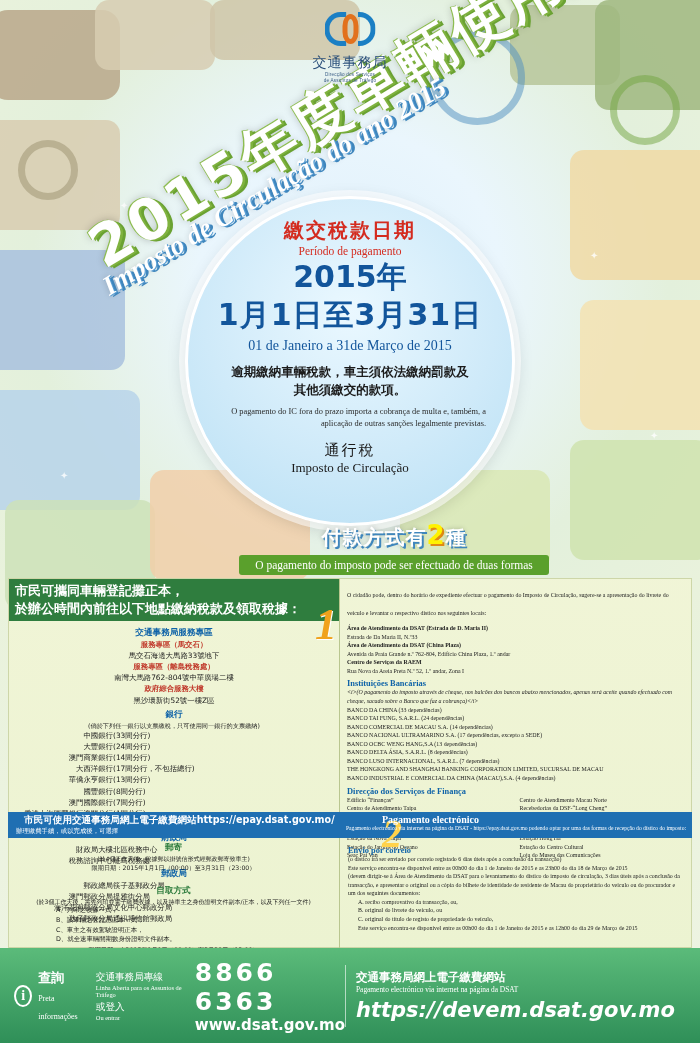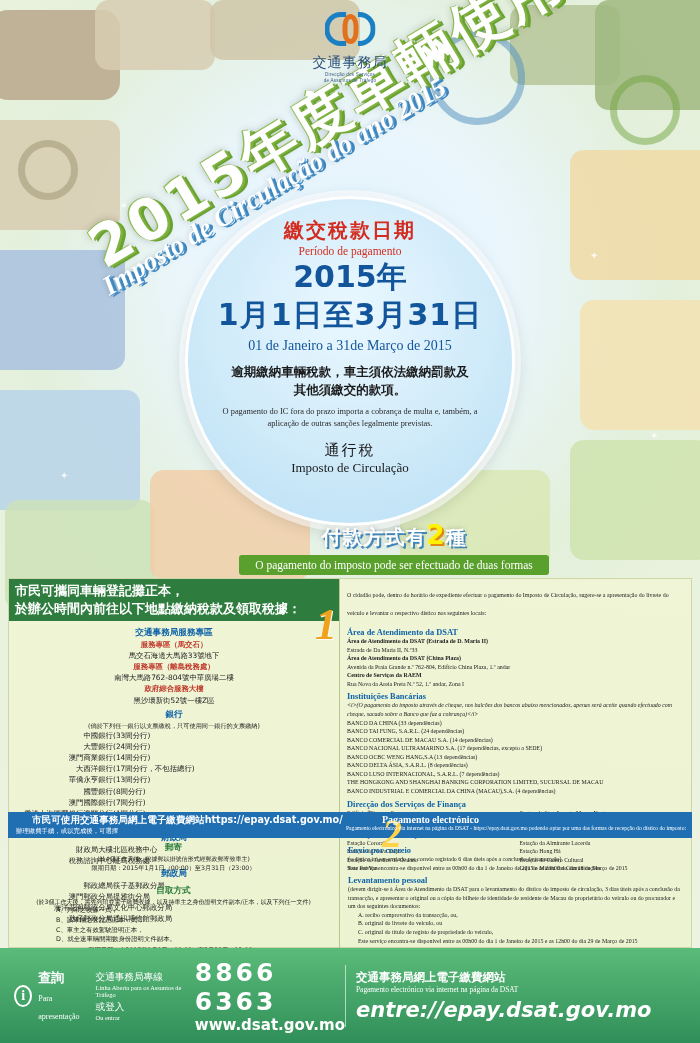--- a/index.html
+++ b/index.html
@@ -89,21 +89,21 @@
     z-index: 7;
     text-align: center;
     padding-top: 18px;
   }
   .c-h1 { font-size: 20px; color: #d42b1f; font-weight: bold; letter-spacing: 2px; font-family: "DejaVu Sans", sans-serif; }
   .c-h2 { font-size: 11.5px; color: #d42b1f; margin-top: 1px; font-family: "Liberation Serif", serif; }
   .c-big1 { font-size: 30px; color: #12559b; font-weight: bold; margin-top: 0; font-family: "DejaVu Sans", sans-serif; }
   .c-big2 { font-size: 30px; color: #12559b; font-weight: bold; letter-spacing: 1px; margin-top: -3px; font-family: "DejaVu Sans", sans-serif; }
   .c-big3 { font-size: 14px; color: #12559b; margin-top: 2px; font-family: "Liberation Serif", serif; }
   .c-note-cn { font-size: 12.5px; color: #1b1b1b; font-weight: bold; margin-top: 9px; line-height: 1.45; font-family: "DejaVu Sans", sans-serif; }
-  .c-note-pt { font-size: 8.4px; color: #2b2b2b; margin-top: 7px; line-height: 1.35; padding: 0 26px; font-family: "Liberation Serif", serif; }
+  .c-note-pt { font-size: 8.4px; color: #2b2b2b; margin-top: 7px; line-height: 1.35; padding: 0 26px; font-family: "Liberation Serif", serif; text-align: right; }
   .c-tax-cn { font-size: 15px; color: #1b1b1b; margin-top: 12px; letter-spacing: 2px; font-family: "DejaVu Sans", sans-serif; }
   .c-tax-pt { font-size: 13px; color: #1b1b1b; font-family: "Liberation Serif", serif; }
 
   
   .pay-banner { position: absolute; left: 0; top: 520px; width: 700px; text-align: center; z-index: 8; margin-left: 44px; }
   .pay-cn { font-size: 20px; font-weight: bold; color: #ffffff; text-shadow: 2px 2px 0 #3f86bd, 0 0 5px rgba(0,0,0,.25);
             font-family: "DejaVu Sans", sans-serif; letter-spacing: 1px; }
   .pay-cn .num { color: #fff200; font-size: 26px; text-shadow: 2px 2px 0 #e08a14; }
   .pay-pt { display: inline-block; margin-top: 4px; background: #5aa02c; color: #fff; font-size: 11.5px;
             padding: 4px 16px; border-radius: 3px; font-family: "Liberation Serif", serif; }
@@ -137,21 +137,21 @@
   .r-t { font-size: 5.9px; color: #222; line-height: 1.45; font-family: "Liberation Serif", serif; }
   .r-t b { font-weight: bold; }
   .r-two { display: flex; gap: 8px; }
   .r-two > div { flex: 1; }
 
   
   .epay {
     position: absolute; left: 8px; top: 812px; width: 684px; height: 26px; z-index: 10;
     background: #1f6fb2; color: #fff;
   }
-  .epay .cn { font-size: 9.6px; font-weight: bold; padding: 2px 8px 0 24px; font-family: "DejaVu Sans", sans-serif; }
+  .epay .cn { font-size: 9.6px; font-weight: bold; padding: 2px 8px 0 16px; font-family: "DejaVu Sans", sans-serif; }
   .epay .sub { font-size: 6.4px; padding: 0 8px; font-family: "DejaVu Sans", sans-serif; }
   .epay-num { position: absolute; right: 290px; top: -2px; font-size: 40px; color: #ffd24a;
               font-family: "Liberation Serif", serif; font-style: italic; font-weight: bold; }
 
   .lower { position: absolute; left: 8px; top: 838px; width: 684px; height: 110px; z-index: 9; display: flex; }
   .lower .left { width: 331px; padding: 4px 8px; }
   .lower .right { width: 353px; padding: 4px 8px; border-left: 1px solid #b9c68f; }
   .mini-h { font-size: 8.6px; font-weight: bold; color: #2f7d3e; font-family: "DejaVu Sans", sans-serif; text-align: center; }
   .mini-t { font-size: 7px; color: #1c1c1c; line-height: 1.5; font-family: "DejaVu Sans", sans-serif; }
   .mini-t.ctr { text-align: center; }
@@ -284,21 +284,20 @@
           <div class="col-b kv">筷子基郵政分局<br>提雅街分局<br>文化中心郵政分局<br>通訊博物館郵政局</div>
         </div>
       </div>
     </div>
 
     <div class="right">
       <div class="sec-head" style="background:transparent;color:#222;padding:4px 7px 0 7px;">
         <span class="r-t">O cidadão pode, dentro do horário de expediente efectuar o pagamento do Imposto de Circulação, sugere-se a apresentação do livrete do veículo e levantar o respectivo dístico nos seguintes locais:</span>
       </div>
       <div class="r-body">
-        <div class="r-h">Área de Atendimento da DSAT</div>
         <div class="r-t">
           <b>Área de Atendimento da DSAT (Estrada de D. Maria II)</b><br>
           Estrada de Da Maria II, N.º33<br>
           <b>Área de Atendimento da DSAT (China Plaza)</b><br>
           Avenida da Praia Grande n.º 762-804, Edifício China Plaza, 1.º andar<br>
           <b>Centro de Serviços da RAEM</b><br>
           Rua Nova da Areia Preta N.º 52, 1.º andar, Zona I
         </div>
 
         <div class="r-h">Instituições Bancárias</div>
@@ -356,51 +355,50 @@
         D、就全速車輛開期數身份證明文件副本。
       </div>
       <div class="mini-t ctr" style="font-size:6.2px">限期日期：由2015年1月1日（00:00）至3月29日（12:00）</div>
     </div>
     <div class="right">
       <div class="r-h">Envio por correio</div>
       <div class="r-t">
         (o dístico irá ser enviado por correio registado 6 dias úteis após a conclusão da transacção)<br>
         Este serviço encontra-se disponível entre as 00h00 do dia 1 de Janeiro de 2015 e as 23h00 do dia 18 de Março de 2015
       </div>
-      <div class="r-h">Levantamento pessoal</div>
       <div class="r-t">(devem dirigir-se à Área de Atendimento da DSAT para o levantamento do dístico do imposto de circulação, 3 dias úteis após a conclusão da transacção, e apresentar o original ou a cópia do bilhete de identidade de residente de Macau do proprietário do veículo ou do procurador e um dos seguintes documentos:</div>
       <div class="r-t" style="padding-left:10px">
         A. recibo comprovativo da transacção, ou,<br>
         B. original do livrete do veículo, ou<br>
         C. original do título de registo de propriedade do veículo,<br>
         Este serviço encontra-se disponível entre as 00h00 do dia 1 de Janeiro de 2015 e as 12h00 do dia 29 de Março de 2015
       </div>
     </div>
   </div>
 
   <div class="footer">
     <div class="f-left">
       <div style="display:flex;align-items:center;gap:6px;">
         <span class="f-i">i</span>
         <span>
           <span class="f-q-cn" style="display:block">查詢</span>
-          <span class="f-q-pt">Para apresentação</span>
+          <span class="f-q-pt">Preta informações</span>
         </span>
       </div>
       <div style="margin-left:4px;">
         <div class="f-hot-cn">交通事務局專線</div>
         <div class="f-hot-pt">Linha Aberta para os Assuntos de Tráfego</div>
         <div class="f-hot-cn" style="margin-top:3px">或登入</div>
         <div class="f-hot-pt">Ou entrar</div>
       </div>
       <div style="margin-left:4px;">
         <div class="f-tel">8866 6363</div>
         <div class="f-url">www.dsat.gov.mo</div>
       </div>
     </div>
     <div class="f-div"></div>
     <div class="f-right">
       <div class="f-r-cn">交通事務局網上電子繳費網站</div>
       <div class="f-r-pt">Pagamento electrónico via internet na página da DSAT</div>
-      <div class="f-big-url">entre://epay.dsat.gov.mo</div>
+      <div class="f-big-url">https://devem.dsat.gov.mo</div>
     </div>
   </div>
 </div>
 
 </body></html>

